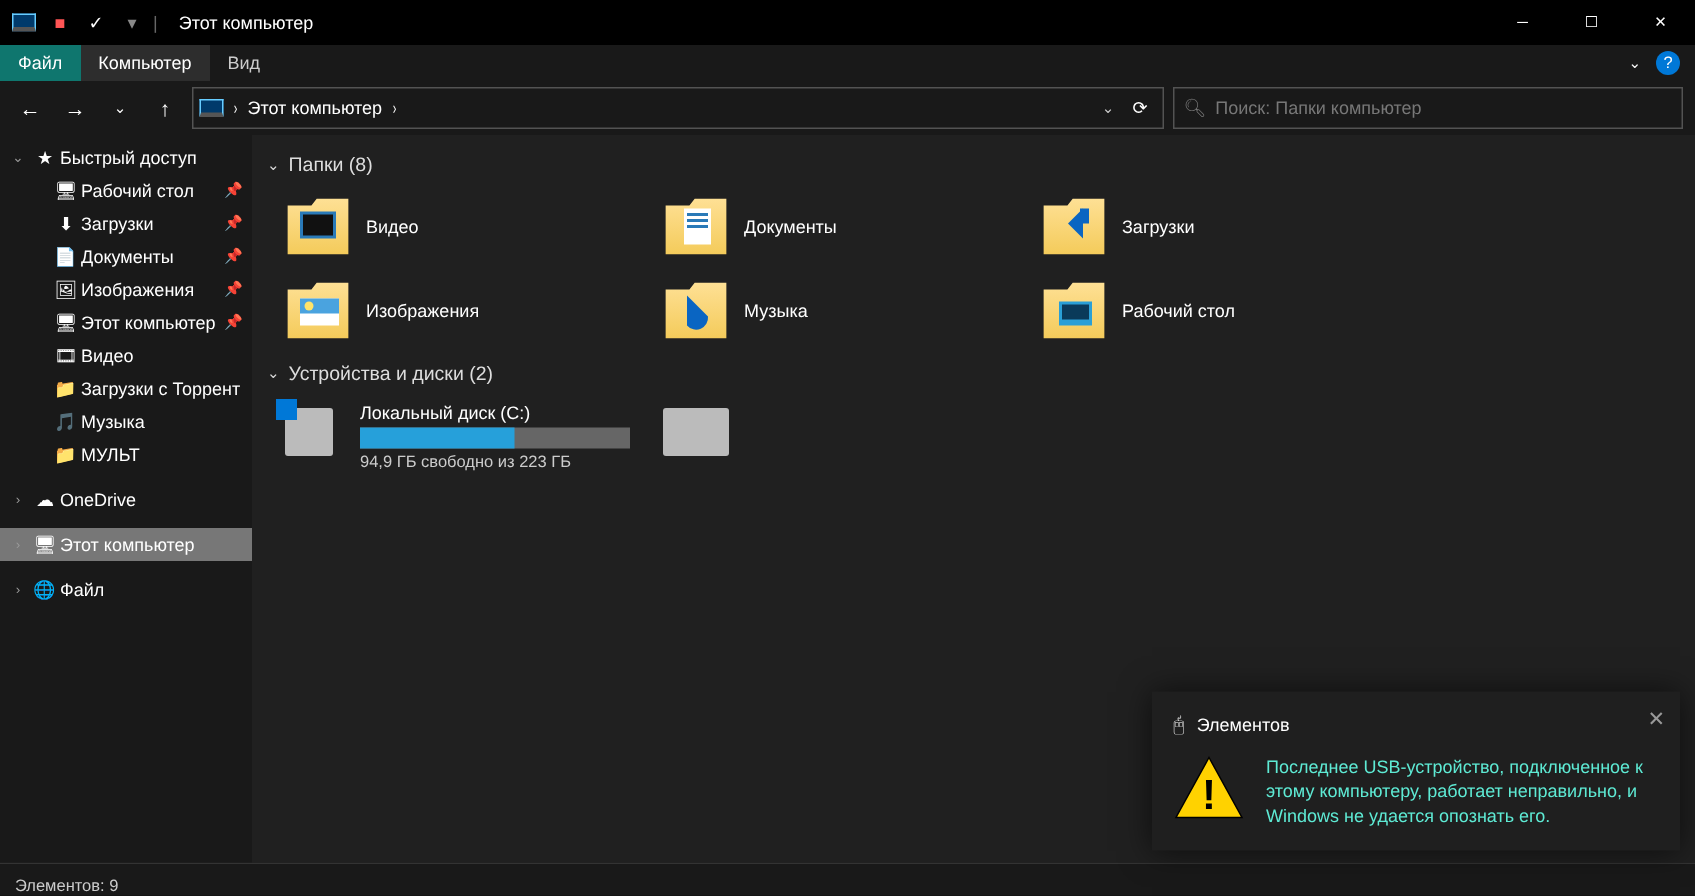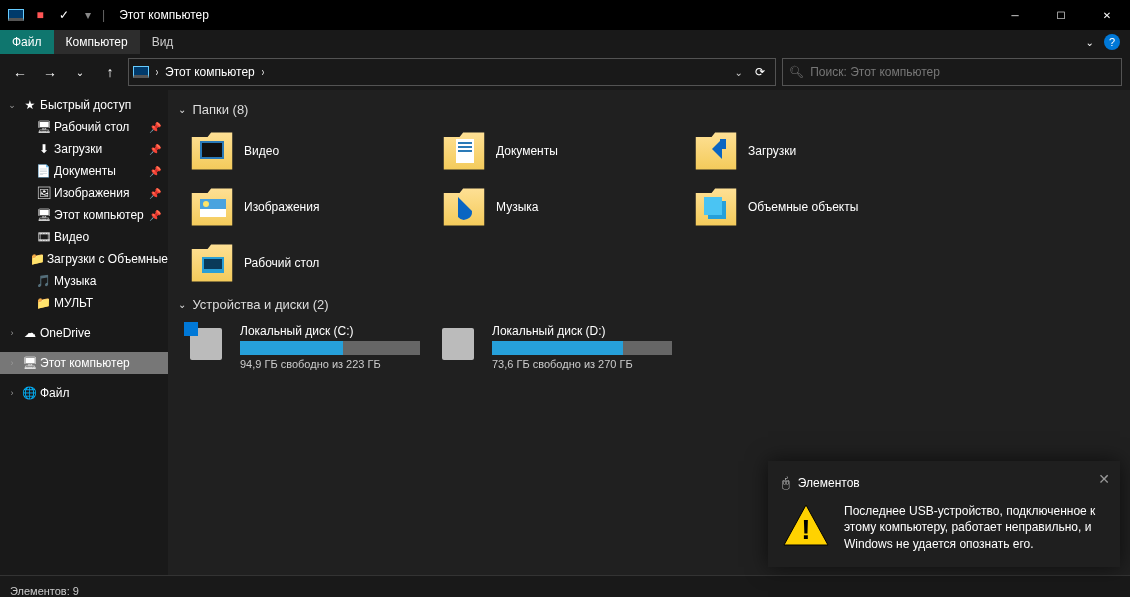--- a/index.html
+++ b/index.html
@@ -42,21 +42,21 @@
 .dfree{color:#ccc;font-size:11px}
 .status{height:30px;background:#191919;color:#ccc;font-size:11px;display:flex;align-items:center;padding:0 10px;border-top:1px solid #333}
 .toast{position:absolute;right:10px;bottom:30px;width:352px;background:#1f1f1f;color:#fff;padding:14px;font-size:12px;box-shadow:0 0 20px rgba(0,0,0,0.6)}
 .toast-hdr{display:flex;align-items:center;gap:8px;margin-bottom:12px}
 .toast-close{position:absolute;right:10px;top:10px;color:#999;font-size:14px}
 .toast-body{display:flex;gap:14px}
 .warn{width:48px;height:44px;display:flex;align-items:center;justify-content:center}
 .warn svg{width:48px;height:44px}
 .toast-txt{flex:1}
 .toast-txt b{font-size:14px;display:block;margin-bottom:4px}
-.toast-txt p{color:#ffffff;line-height:1.4}
+.toast-txt p{color:#5eead4;line-height:1.4}
 .pcico{width:16px;height:12px;border:1px solid #6cf;border-bottom:3px solid #555;background:#003a6b}
 .chev-r{display:inline-block;transform:scaleX(0.6)}
 </style>
 </head>
 <body>
 
 <div class="titlebar">
   <div class="qat">
     <div class="ic">
         <span class="pcico"></span>
@@ -93,21 +93,21 @@
     <span class="pcico"></span>
     <span class="chev-r">›</span>
     <span>Этот компьютер</span>
     <span class="chev-r">›</span>
     <span style="flex:1"></span>
     <span style="color:#ccc;font-size:10px">⌄</span>
     <span style="margin:0 6px">⟳</span>
   </div>
   <div class="searchbar">
     <span>🔍︎</span>
-    <span>Поиск: Этот компьютер</span>
+    <span>Поиск: Папки компьютер</span>
   </div>
 </div>
 
 <div class="body">
   <div class="nav" id="navpane">
       <div class="nav-item" style="padding-left: 4px;">
         <span class="chev">⌄</span>
         <span class="ico">★</span>
         <span>Быстрый доступ</span>
       </div>
@@ -142,21 +142,21 @@
         <span class="pin">📌</span>
       </div>
       <div class="nav-item" style="padding-left: 18px;">
         <span class="chev"></span>
         <span class="ico">🎞</span>
         <span>Видео</span>
       </div>
       <div class="nav-item" style="padding-left: 18px;">
         <span class="chev"></span>
         <span class="ico">📁</span>
-        <span>Загрузки с Объемные</span>
+        <span>Загрузки с Торрент</span>
       </div>
       <div class="nav-item" style="padding-left: 18px;">
         <span class="chev"></span>
         <span class="ico">🎵</span>
         <span>Музыка</span>
       </div>
       <div class="nav-item" style="padding-left: 18px;">
         <span class="chev"></span>
         <span class="ico">📁</span>
         <span>МУЛЬТ</span>
@@ -230,30 +230,20 @@
           <span>Изображения</span>
         </div>
         <div class="folder">
           <div class="fic">
             <div class="fback"></div>
             <svg viewBox="0 0 44 44" style="position:absolute;inset:0">
               <path d="M16 12 v20 a8 8 0 0 0 14-6" fill="#0a65c2"></path>
             </svg>
           </div>
           <span>Музыка</span>
-        </div>
-        <div class="folder">
-          <div class="fic">
-            <div class="fback"></div>
-            <svg viewBox="0 0 44 44" style="position:absolute;inset:0">
-              <rect x="14" y="16" width="18" height="18" fill="#26a0da"></rect>
-              <rect x="10" y="12" width="18" height="18" fill="#4ac4f3"></rect>
-            </svg>
-          </div>
-          <span>Объемные объекты</span>
         </div>
         <div class="folder">
           <div class="fic">
             <div class="fback"></div>
             <svg viewBox="0 0 44 44" style="position:absolute;inset:0">
               <rect x="12" y="16" width="22" height="16" fill="#2a9fd6"></rect>
               <rect x="14" y="18" width="18" height="10" fill="#0a3a5a"></rect>
             </svg>
           </div>
           <span>Рабочий стол</span>
@@ -269,27 +259,20 @@
   <div class="dinfo">
             <span>Локальный диск (C:)</span>
   <div class="bar">
               <div class="fill" style="width:57%"></div>
             </div>
   <span class="dfree">94,9 ГБ свободно из 223 ГБ</span>
           </div>
         </div>
         <div class="drive">
           <div class="dic "></div>
-  <div class="dinfo">
-            <span>Локальный диск (D:)</span>
-  <div class="bar">
-              <div class="fill" style="width:73%"></div>
-            </div>
-  <span class="dfree">73,6 ГБ свободно из 270 ГБ</span>
-          </div>
         </div>
       </div>
   </div>
 </div>
 
 <div class="status">
   <span>Элементов: 9</span>
 </div>
 
 <div class="toast">

